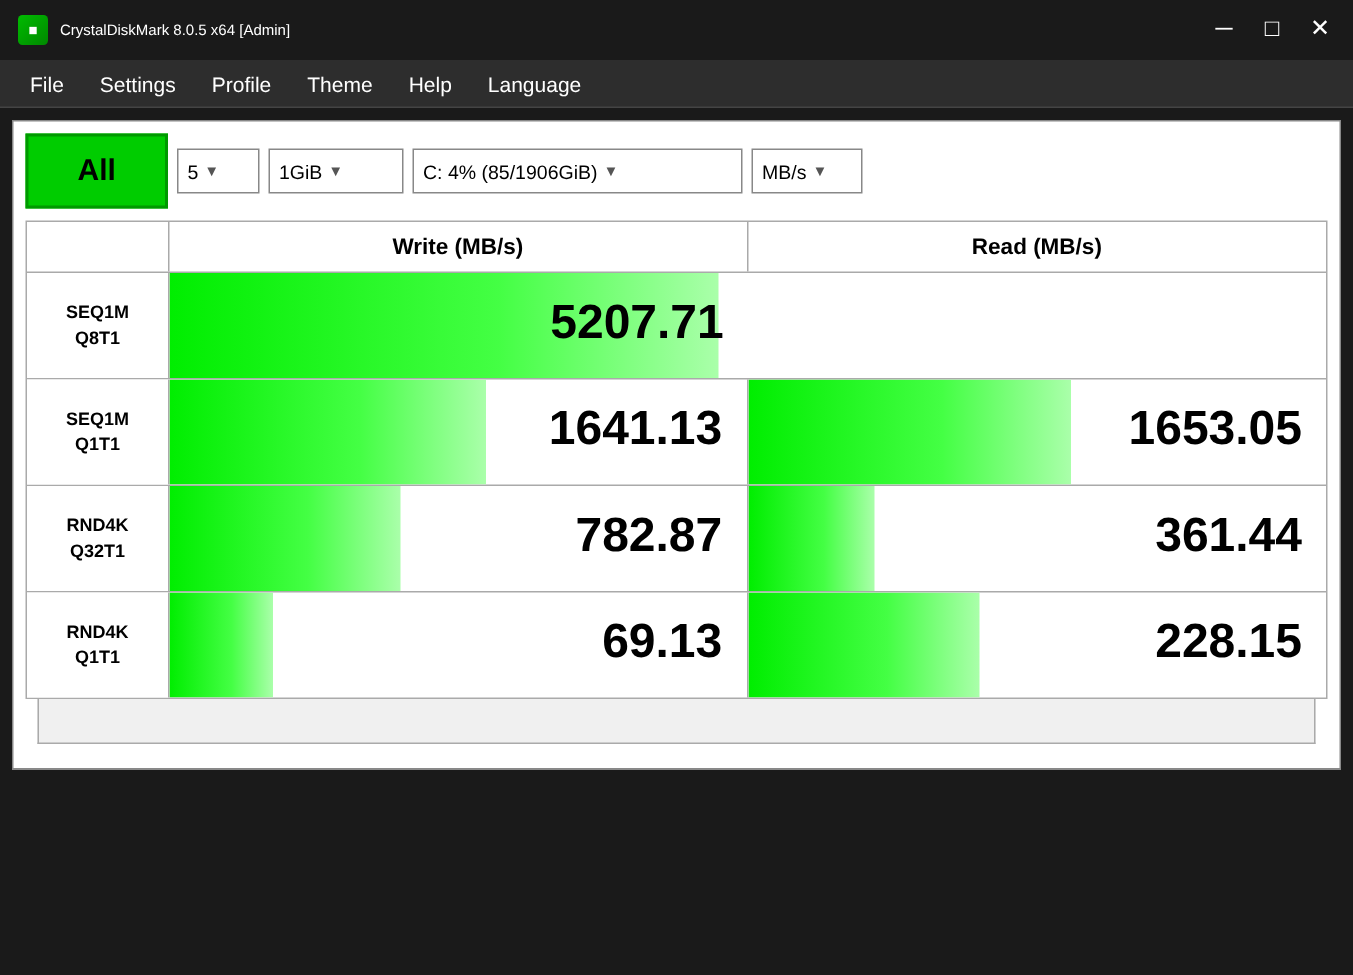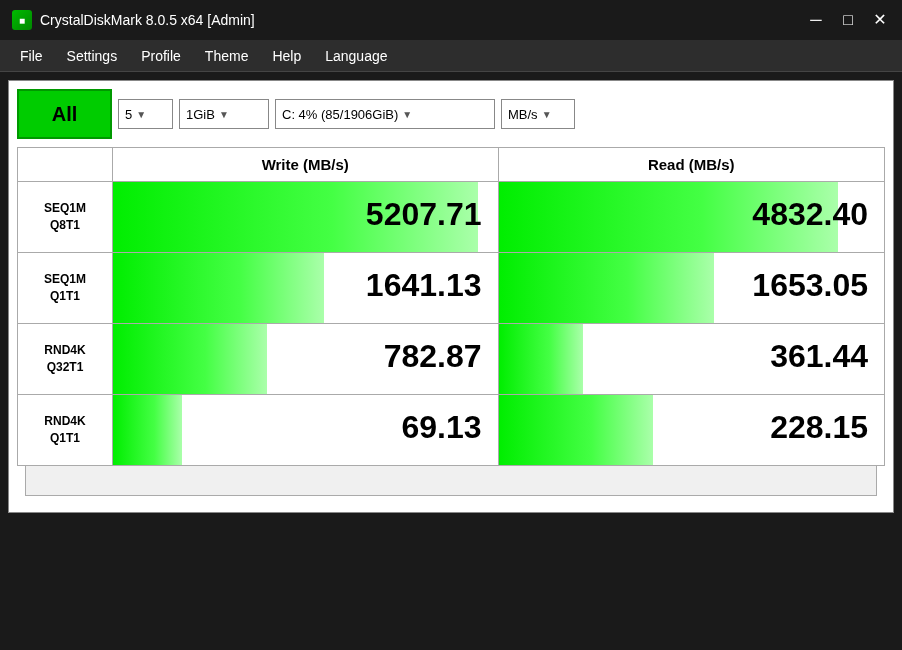--- a/index.html
+++ b/index.html
@@ -33,21 +33,21 @@
       border-radius: 3px;
       display: flex;
       align-items: center;
       justify-content: center;
       font-size: 10px;
       color: white;
       font-weight: bold;
     }
     .titlebar-title {
       color: white;
-      font-size: 14px;
+      font-size: 10px;
     }
     .titlebar-controls {
       display: flex;
       gap: 12px;
       align-items: center;
     }
     .titlebar-btn {
       color: white;
       font-size: 16px;
       cursor: pointer;
@@ -259,24 +259,20 @@
     </div>
 
     <div class="grid-row" id="row-0">
       <div class="row-label">
         <span>SEQ1M<br>Q8T1</span>
       </div>
       <div class="row-value-cell">
         <div class="bar-bg" style="width: 95%"></div>
         <div class="value-text">5207.71</div>
       </div>
-      <div class="row-value-cell">
-        <div class="bar-bg" style="width: 88%"></div>
-        <div class="value-text">4832.40</div>
-      </div>
     </div>
 
     <div class="grid-row" id="row-1">
       <div class="row-label">
         <span>SEQ1M<br>Q1T1</span>
       </div>
       <div class="row-value-cell">
         <div class="bar-bg" style="width: 55%"></div>
         <div class="value-text">1641.13</div>
       </div>

